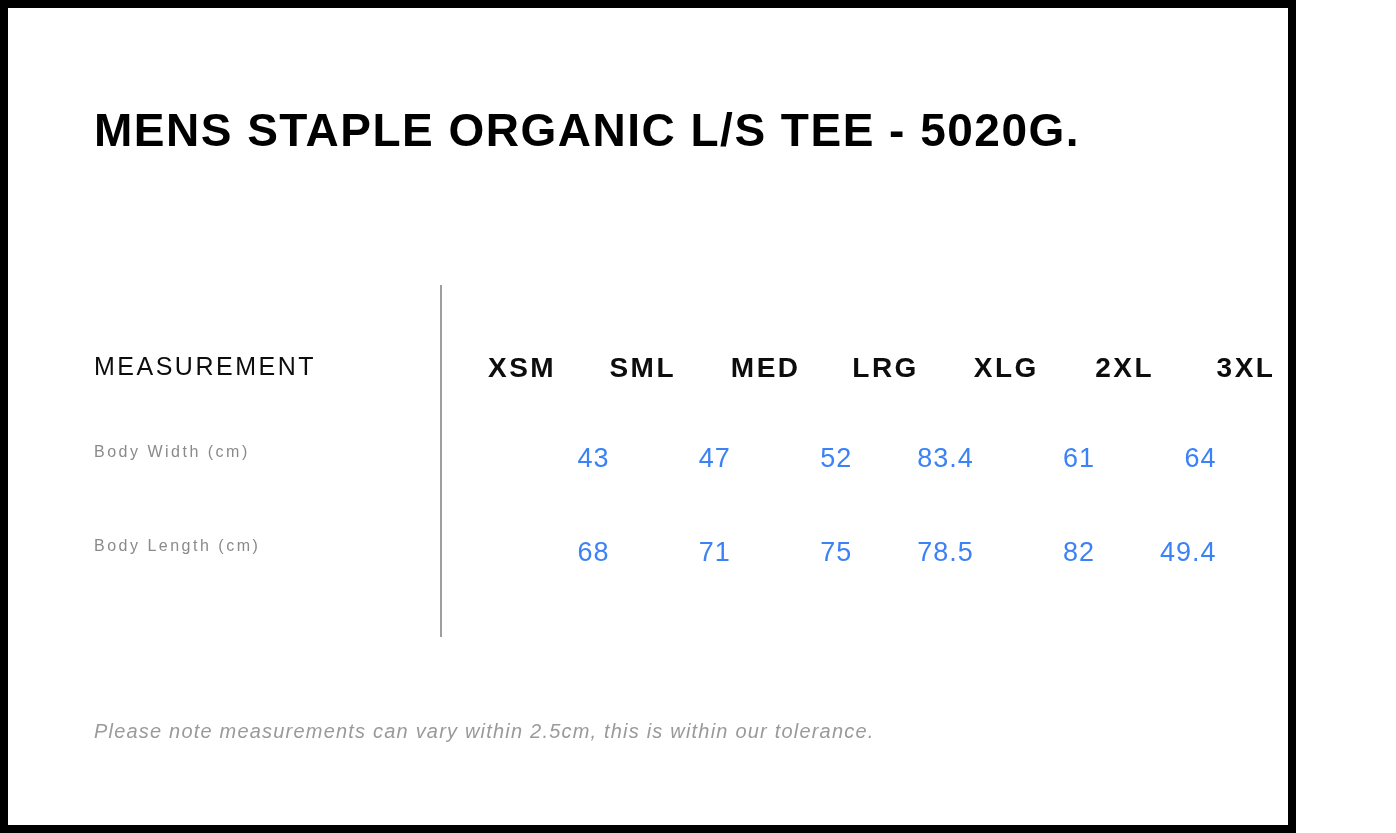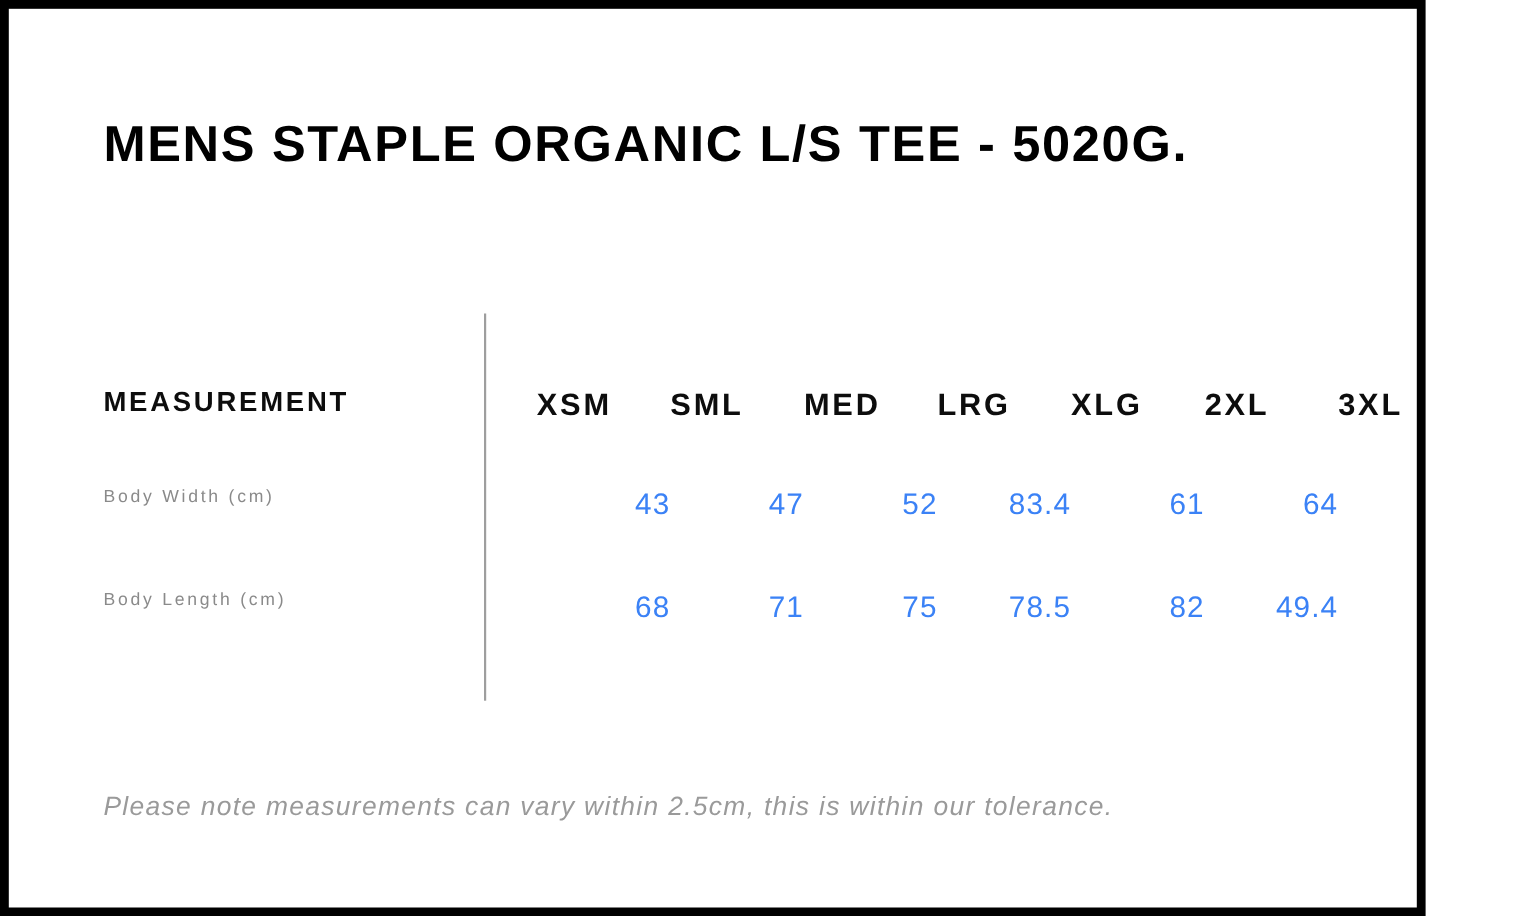--- a/index.html
+++ b/index.html
@@ -46,21 +46,21 @@
     width: 100%;
     display: grid;
     grid-template-columns: 394px repeat(7, 1fr);
     white-space: nowrap;
   }
   .row-header { top: 67px; }
   .row-1 { top: 158px; }
   .row-2 { top: 252px; }
   .measure-header {
     font-size: 25px;
-    font-weight: bold;
+    font-weight: normal;
     letter-spacing: 2.5px;
     color: #0d0d0d;
   }
   .size-header {
     text-align: left;
     font-size: 28px;
     font-weight: bold;
     letter-spacing: 2.5px;
     color: #0d0d0d;
   }
@@ -70,21 +70,21 @@
     color: #8a8a8a;
   }
   .value-cell {
     text-align: right;
     font-size: 27px;
     letter-spacing: 1px;
     color: #3b82f6;
   }
   .note {
     margin: 83px 0 0 86px;
-    font-size: 24px;
+    font-size: 20px;
     font-style: italic;
     letter-spacing: 1.2px;
     color: #9a9a9a;
     white-space: nowrap;
   }
 </style>
 </head>
 <body>
 
 <div class="frame">

